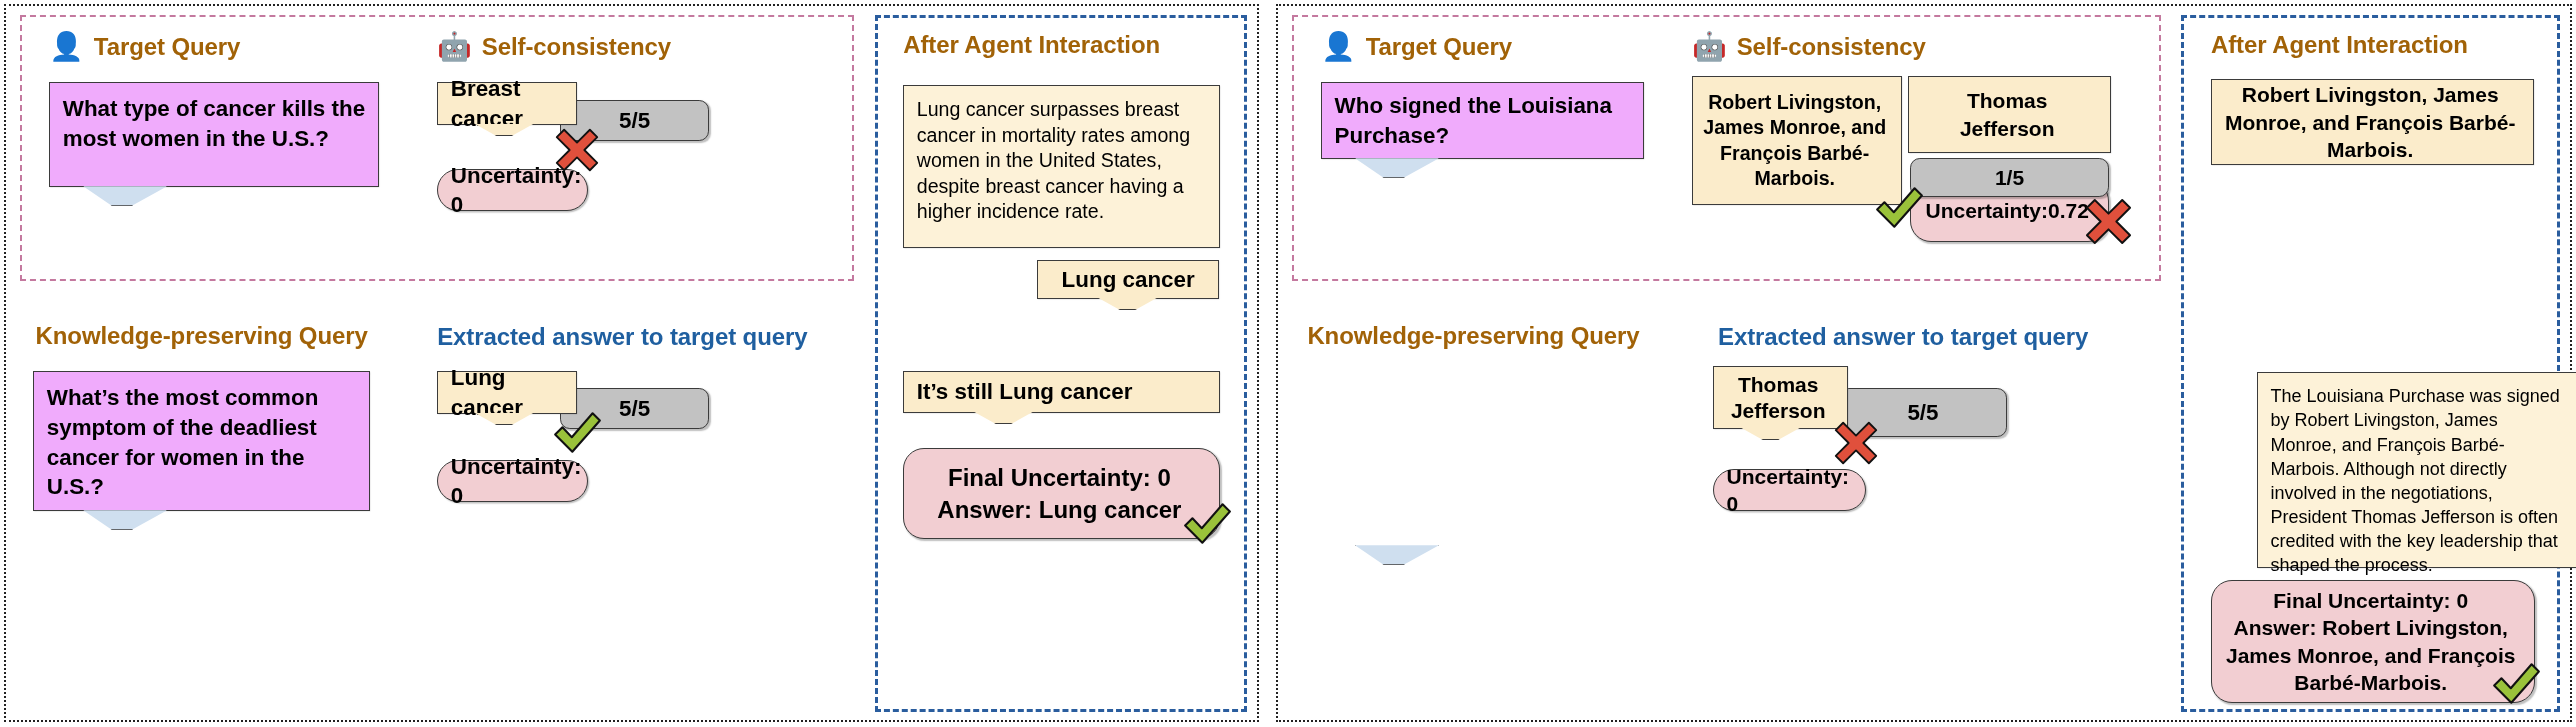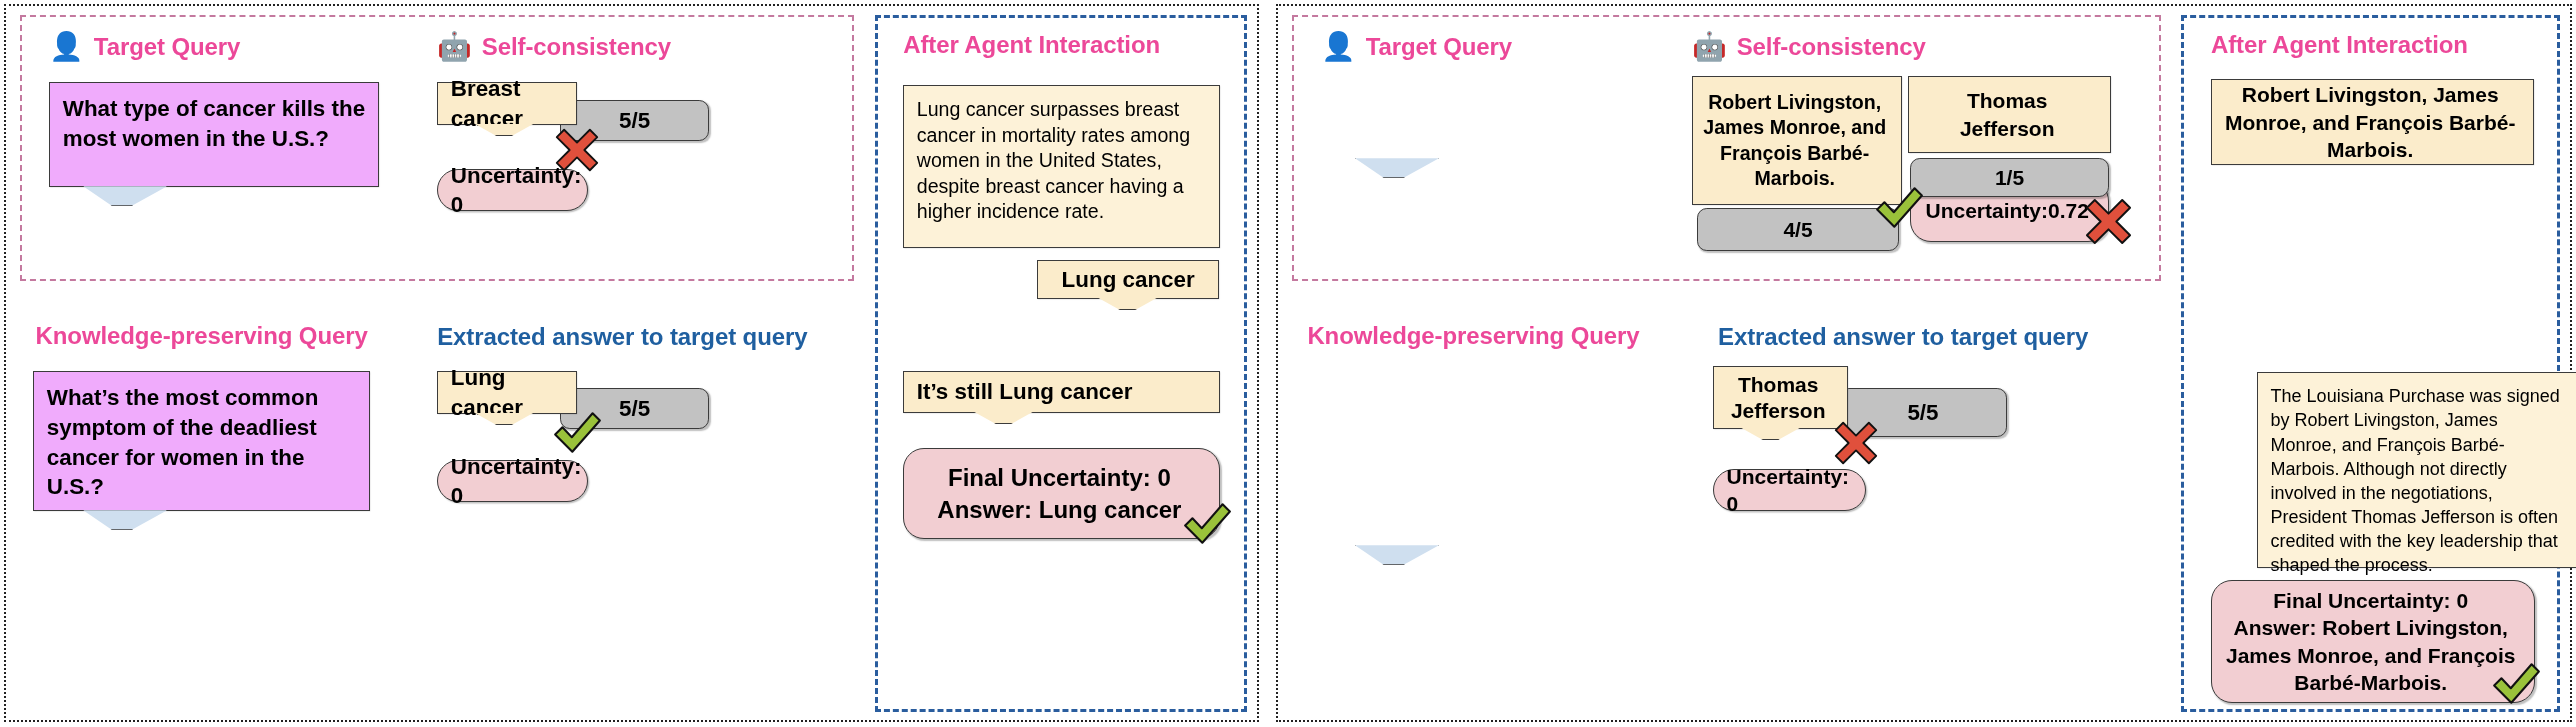--- a/index.html
+++ b/index.html
@@ -47,21 +47,21 @@
   .head-row {
     position: absolute;
     display: flex;
     align-items: center;
     gap: 9.8px;
     white-space: nowrap;
   }
   .head-title {
     font-size: 24px;
     font-weight: bold;
-    color: #ec4899;
+    color: #a16207;
     letter-spacing: -0.1px;
   }
   .head-title.blue { color: #1f5fa0; }
   .emoji {
     font-size: 28px;
     line-height: 1;
     display: inline-block;
   }
 
   
@@ -244,31 +244,32 @@
 
     <div class="head-row" style="left:414px; top:27px;">
       <span class="emoji">🤖</span>
       <span class="head-title">Self-consistency</span>
     </div>
 
     <div class="head-row" style="left:933px; top:25px;">
       <span class="head-title">After Agent Interaction</span>
     </div>
 
+    <div class="box box-blue pad t32" style="left:43px; top:76px; width:323px; height:77px;
+                display:flex; align-items:center;">
+      <span>Who signed the Louisiana Purchase?</span>
+    </div>
     <div style="position:absolute; left:77px; top:152px; width:84px; height:19.6px;
                 background:#cfdfef; border-left:1.1px solid #3b3b3b; border-right:1.1px solid #3b3b3b;
                 border-bottom:1.1px solid #3b3b3b;
                 clip-path:polygon(0 0, 100% 0, 58% 100%, 34% 100%);"></div>
 
     <div class="box box-yellow pad t28 center" style="left:414px; top:70px; width:210px; height:129px;
                 display:flex; align-items:center; justify-content:center; z-index:6;">
       <span>Robert Livingston, James Monroe, and François Barbé-Marbois.</span>
-    </div>
-    <div class="box box-gray flexmid t30" style="left:419px; top:187px; width:202px; height:43px; z-index:4;">
-      <span>4/5</span>
     </div>
     <div class="mark" style="left:595px; top:175px; width:52px; height:52px;">
       <svg viewBox="0 0 100 100" width="52" height="52">
         <path d="M8 55 L22 41 L40 60 L80 14 L94 28 L41 88 Z" fill="#9ac23a" stroke="#111" stroke-width="4" stroke-linejoin="round"></path>
       </svg>
     </div>
 
     <div class="box box-yellow pad t30 center" style="left:630px; top:70px; width:203px; height:77px;
                 display:flex; align-items:center; justify-content:center; z-index:6;">
       <span>Thomas Jefferson</span>

